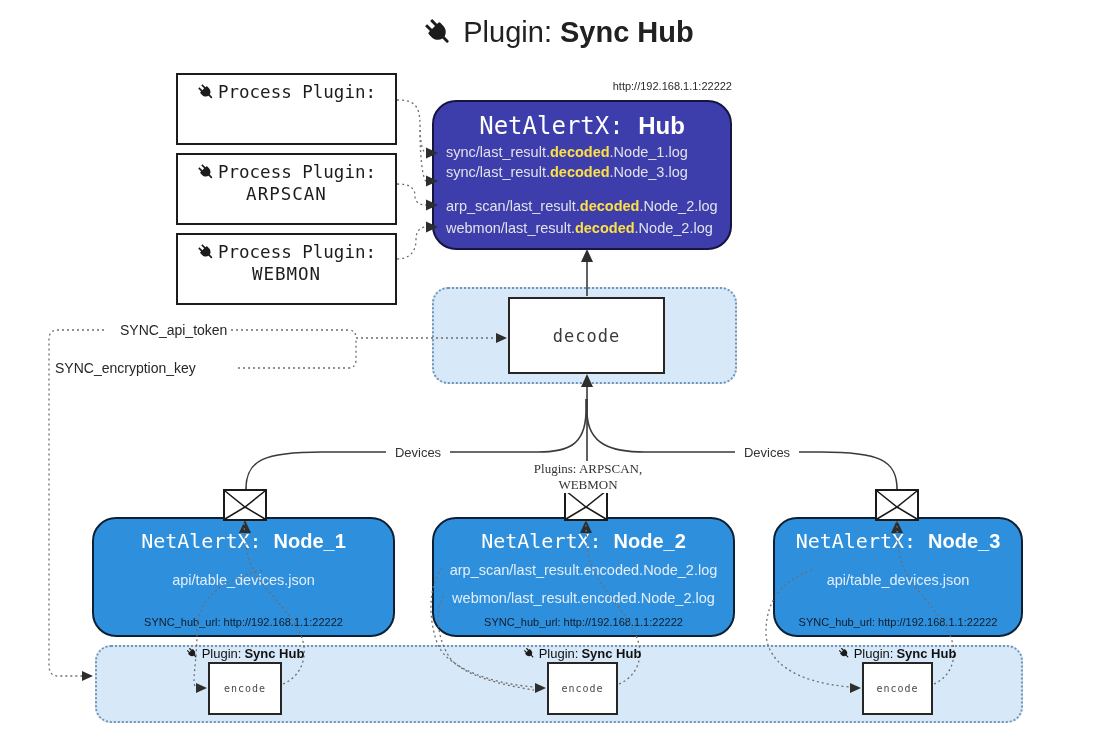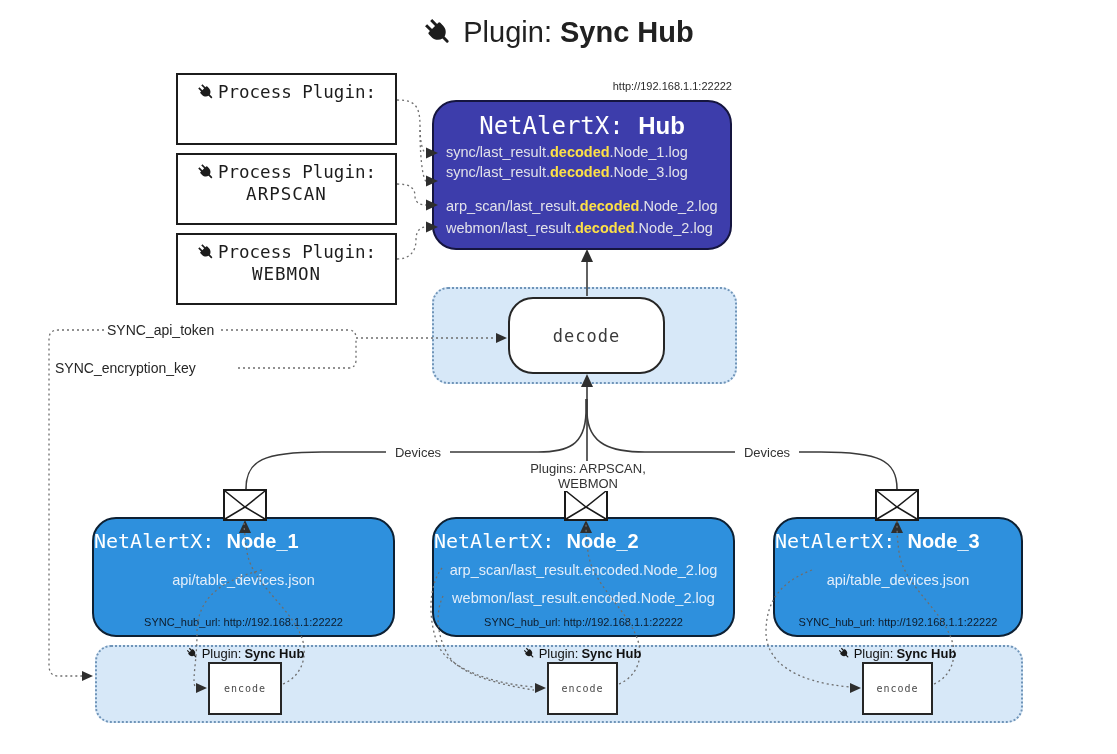--- a/index.html
+++ b/index.html
@@ -28,31 +28,31 @@
   .hub-title .brand{font-family:"DejaVu Sans Mono","Liberation Mono",monospace;}
   .hub-title .name{font-family:"Liberation Sans",sans-serif;font-weight:bold;}
   .hub-row{position:absolute;left:12px;width:286px;font-size:14.5px;color:#e2e2ea;white-space:nowrap;}
   .hub-row b{color:#fde047;}
 
   
   .panel{background:#d7e8f8;border:2px dotted #6f94b8;border-radius:16px;z-index:2;}
   .decode-panel{left:432px;top:287px;width:305px;height:97px;}
   .wbox{background:#fff;border:2px solid #262626;display:flex;align-items:center;justify-content:center;
         font-family:"DejaVu Sans Mono","Liberation Mono",monospace;color:#3a3a3a;z-index:4;}
-  .decode-box{left:508px;top:297px;width:157px;height:77px;font-size:17px;letter-spacing:1px;border-radius:25px;}
+  .decode-box{left:508px;top:297px;width:157px;height:77px;font-size:17px;letter-spacing:1px;}
 
   
   .keylabel{font-size:14px;color:#262626;z-index:10;background:#fff;padding:0 3px;}
 
   
   .edgelabel{font-size:13px;color:#333;background:#fff;padding:0 4px;z-index:10;text-align:center;}
 
   
   .node{top:517px;height:120px;background:#2e90dd;border:2px solid #0d2033;border-radius:24px;z-index:3;}
-  .node-title{position:absolute;left:0;top:10px;width:100%;font-size:20px;color:#fff;white-space:nowrap;}
+  .node-title{position:absolute;left:0;top:10px;width:100%;text-align:center;font-size:20px;color:#fff;white-space:nowrap;}
   .node-title .brand{font-family:"DejaVu Sans Mono","Liberation Mono",monospace;}
   .node-title .name{font-family:"Liberation Sans",sans-serif;font-weight:bold;}
   .node-file{position:absolute;left:0;width:100%;text-align:center;font-size:14.5px;color:#e3eefa;white-space:nowrap;}
   .node-url{position:absolute;left:0;bottom:7px;width:100%;text-align:center;font-size:11px;color:#0e1c2b;}
 
   
   .env{width:44px;height:32px;z-index:9;}
 
   
   .band{left:95px;top:645px;width:928px;height:78px;}
@@ -178,25 +178,25 @@
     <div class="hub-row" style="top:118px;">
       <span>webmon/last_result.</span><b>decoded</b><span>.Node_2.log</span>
     </div>
   </div>
 
   <div class="abs panel decode-panel"></div>
   <div class="abs wbox decode-box">
     <span>decode</span>
   </div>
 
-  <div class="abs keylabel" style="left:104px;top:322px;">SYNC_api_token</div>
+  <div class="abs keylabel" style="left:117px;top:322px;">SYNC_api_token</div>
   <div class="abs keylabel" style="left:52px;top:360px;">SYNC_encryption_key</div>
 
   <div class="abs edgelabel" style="left:386px;top:445px;width:64px;">Devices</div>
-  <div class="abs edgelabel" style="left:502px;top:461px;width:172px;">Plugins: ARPSCAN, WEBMON</div>
+  <div class="abs edgelabel" style="left:502px;top:461px;width:172px;font-family:Liberation Serif, serif;">Plugins: ARPSCAN, WEBMON</div>
   <div class="abs edgelabel" style="left:735px;top:445px;width:64px;">Devices</div>
 
   <svg class="abs env" style="left:223px;top:489px;" viewBox="0 0 44 32">
       <use href="#envsym"></use>
     </svg>
   <svg class="abs env" style="left:564px;top:489px;" viewBox="0 0 44 32">
       <use href="#envsym"></use>
     </svg>
   <svg class="abs env" style="left:875px;top:489px;" viewBox="0 0 44 32">
       <use href="#envsym"></use>

